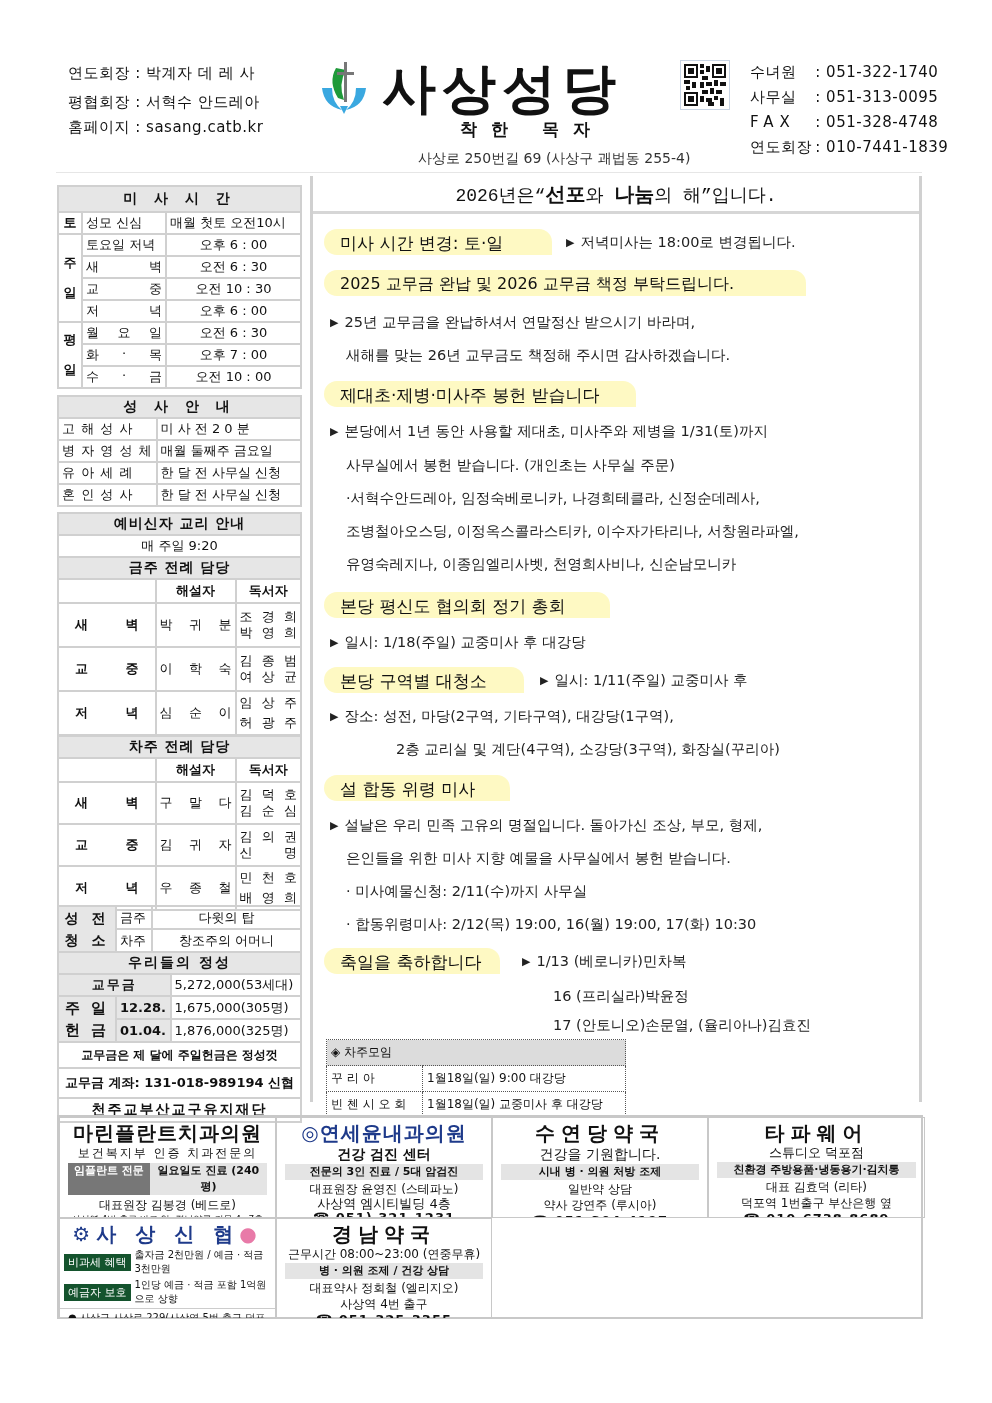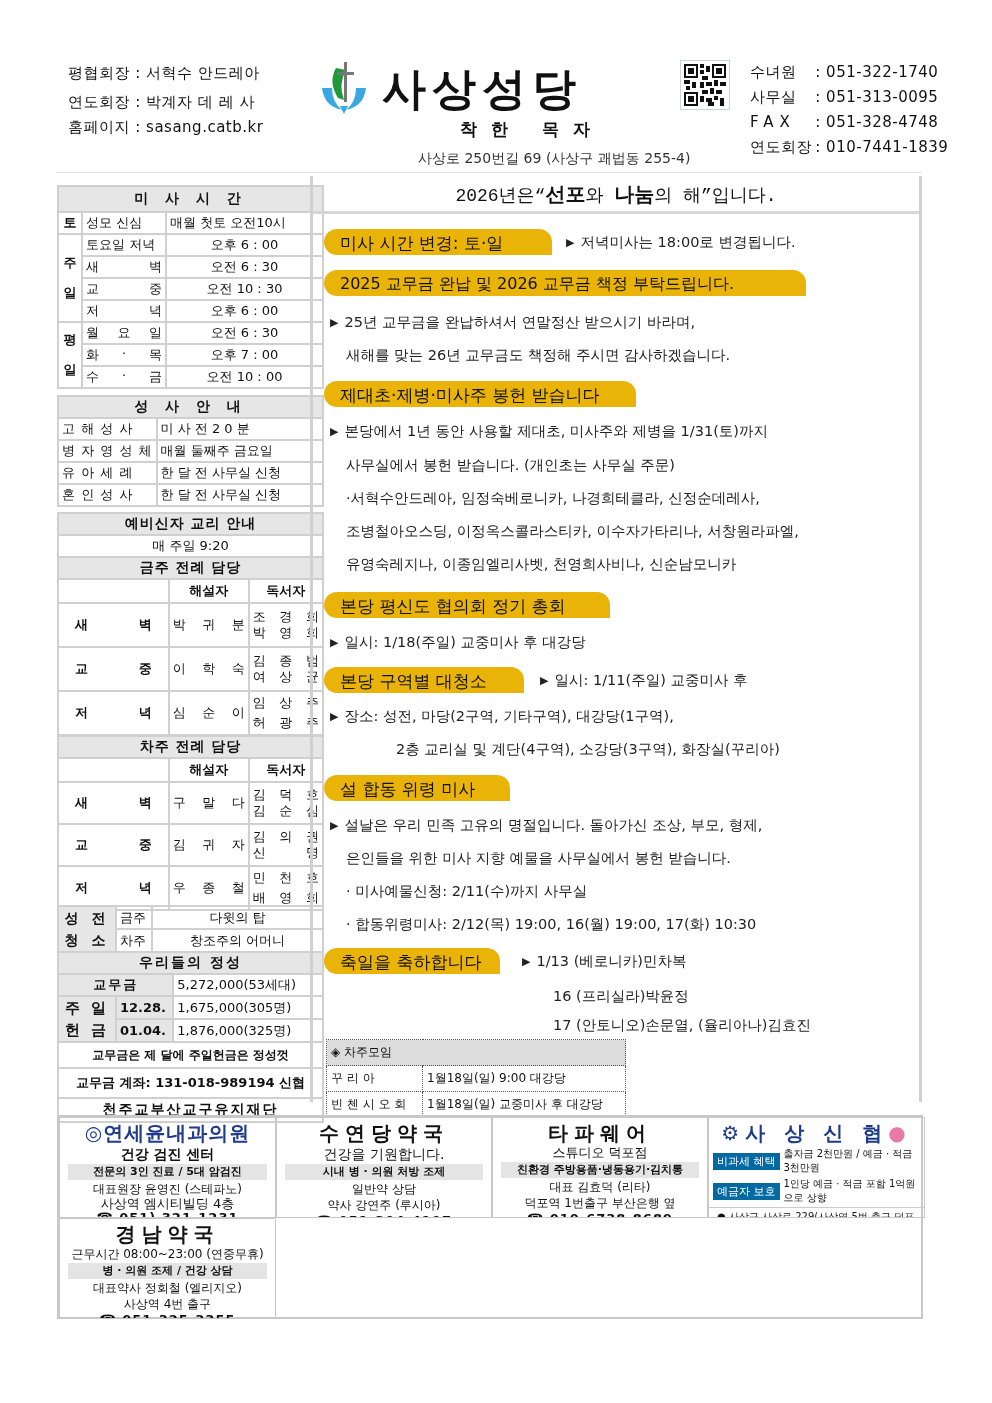--- a/index.html
+++ b/index.html
@@ -4,72 +4,72 @@
 <style>
   * { box-sizing: border-box; margin: 0; padding: 0; }
   body { width: 992px; height: 1403px; background: #ffffff; font-family: "DejaVu Sans", sans-serif; color: #111; position: relative; overflow: hidden; }
   .abs { position: absolute; }
 
   
   .hdr-left { left: 68px; top: 58px; font-size: 15px; line-height: 30px; letter-spacing: 0.5px; }
   .hdr-left .row { height: 29px; white-space: nowrap; }
   .hdr-left .row.last { height: 22px; line-height: 22px; }
   .logo { left: 318px; top: 58px; width: 52px; height: 60px; }
-  .title { left: 382px; top: 50px; font-size: 44px; font-weight: bold; letter-spacing: 6px; line-height: 78px; font-family: "DejaVu Sans", sans-serif; }
+  .title { left: 382px; top: 50px; font-size: 54px; font-weight: bold; letter-spacing: 6px; line-height: 78px; font-family: "DejaVu Sans", sans-serif; }
   .subtitle { left: 460px; top: 118px; font-size: 17px; font-weight: bold; letter-spacing: 14px; }
   .address { left: 370px; top: 150px; font-size: 14px; color: #333; margin-left: 48px; }
   .qr { left: 680px; top: 60px; width: 50px; height: 50px; border: 1px solid #c8d4e4; padding: 3px; background: #fff; }
   .hdr-right { left: 750px; top: 60px; font-size: 15px; line-height: 25px; white-space: nowrap; letter-spacing: 0.5px; }
   .hdr-right .row span.lab { display: inline-block; width: 60px; }
   .hdr-divider { left: 56px; top: 172px; width: 866px; height: 1px; background: #e6e6e6; }
 
   
-  .lt { position: absolute; left: 57px; width: 267px; border-collapse: collapse; font-size: 13px; }
+  .lt { position: absolute; left: 57px; width: 245px; border-collapse: collapse; font-size: 13px; }
   .lt td { border: 2px solid #d0d0d0; padding: 0 3px; height: 22px; white-space: nowrap; }
   .lt .head { background: #e6e6e6; text-align: center; font-weight: bold; font-size: 14px; letter-spacing: 6px; }
   .lt .bold { font-weight: bold; }
   .lt .center { text-align: center; }
   .lt .gray { background: #e6e6e6; }
   .spread { display: flex; justify-content: space-between; }
 
   
   .right-frame { left: 310px; top: 176px; width: 612px; height: 926px; border-right: 3px solid #d0d0d0; border-left: 3px solid #d0d0d0; }
   .theme { left: 313px; top: 176px; width: 606px; height: 36px; text-align: center; font-size: 18px; line-height: 40px; font-family: Liberation Mono, monospace; }
   .theme b { font-size: 20px; }
   .theme-line { left: 313px; top: 211px; width: 606px; height: 3px; background: #d6d6d6; }
-  .pill { position: absolute; background: #eab308; border-radius: 14px 14px 0 14px; height: 26px; line-height: 28px; font-size: 17px; padding: 0 16px; white-space: nowrap; font-weight: normal; }
+  .pill { position: absolute; background: #fef9c3; border-radius: 14px 14px 0 14px; height: 26px; line-height: 28px; font-size: 17px; padding: 0 16px; white-space: nowrap; font-weight: normal; }
   .line { position: absolute; font-size: 14.5px; white-space: nowrap; color: #222; }
   .arrow { font-size: 11px; margin-right: 6px; vertical-align: 1px; }
 
   .meet { left: 326px; top: 1039px; width: 300px; border-collapse: collapse; font-size: 12px; position: absolute; }
   .meet td { border: 1px dotted #555; height: 18px; padding: 4px 4px; white-space: nowrap; }
   .meet .mh { background: #dcdcdc; }
 
   
   .ads { left: 57px; top: 1115px; width: 866px; height: 204px; border: 2px solid #c8c8c8; display: grid; grid-template-columns: 217px 216px 216px 217px; grid-template-rows: 101px 101px; }
   .ad { border: 1px solid #c8c8c8; text-align: center; padding-top: 3px; overflow: hidden; }
   .ad .t1 { font-size: 20px; font-weight: bold; line-height: 24px; letter-spacing: 1px; }
   .ad .t1.wide { letter-spacing: 6px; }
   .ad .t2 { font-size: 12px; line-height: 16px; }
   .ad .t2b { font-size: 14px; font-weight: bold; line-height: 18px; }
   .ad .band { background: #e4e4e4; font-size: 11px; font-weight: bold; line-height: 16px; margin: 1px 8px; }
   .ad .band.dark { display: flex; background: #e4e4e4; margin: 2px 8px; }
   .ad .band.dark span.k { background: #777; color: #fff; padding: 0 6px; }
   .ad .sm { font-size: 13px; line-height: 13px; }
   .ad .tel { font-size: 13px; font-weight: bold; line-height: 16px; letter-spacing: 1px; }
   .ad .blk { display: flex; align-items: center; margin: 2px 4px; font-size: 10px; text-align: left; }
-  .ad .blk .k { background: #0369a1; color: #fff; padding: 1px 4px; font-size: 11px; margin-right: 4px; white-space: nowrap; }
+  .ad .blk .k { background: #14532d; color: #fff; padding: 1px 4px; font-size: 11px; margin-right: 4px; white-space: nowrap; }
   .ad .addr2 { text-align: left; font-size: 10px; padding-left: 8px; line-height: 13px; border-top: 1px solid #ccc; margin-top: 2px; padding-top: 2px; }
 </style>
 </head>
 <body>
 
 <div class="abs hdr-left">
+  <div class="row"><span>연도회장</span> : <span>박계자 데 레 사</span></div>
   <div class="row"><span>평협회장</span> : <span>서혁수 안드레아</span></div>
-  <div class="row"><span>연도회장</span> : <span>박계자 데 레 사</span></div>
   <div class="row last"><span>홈페이지</span> : <span>sasang.catb.kr</span></div>
 </div>
 
 <div class="abs logo">
   <svg width="52" height="60" viewBox="0 0 52 60">
     <path d="M4 30 Q6 48 24 52 Q14 44 14 30 Z" fill="#3aa8e0"></path>
     <path d="M48 30 Q46 48 28 52 Q38 44 38 30 Z" fill="#3aa8e0"></path>
     <path d="M26 56 L22 48 L30 48 Z" fill="#3aa8e0"></path>
     <path d="M18 10 Q10 24 20 40 L26 42 Q20 26 28 12 Z" fill="#1f9a3a"></path>
     <rect x="26" y="4" width="3" height="40" fill="#777"></rect>
@@ -480,20 +480,31 @@
         <td>1월18일(일) 9:00 대강당</td>
       </tr>
   <tr>
         <td>빈 첸 시 오 회</td>
         <td>1월18일(일) 교중미사 후 대강당</td>
       </tr>
 </tbody>
   </table>
 
 <div class="abs ads">
+  <div class="ad">
+    <div class="t1">마린플란트치과의원</div>
+    <div class="t2" style="letter-spacing:2px">보건복지부 인증 치과전문의</div>
+    <div class="band dark">
+        <span class="k">임플란트 전문</span>
+        <span style="flex:1">일요일도 진료 (240평)</span>
+      </div>
+    <div class="t2">대표원장 김봉경 (베드로)</div>
+    <div class="sm" style="font-size:9px">사상역 4번 출구 바로 앞, 경남약국 건물 4~7층</div>
+
+  </div>
   <div class="ad">
     <div class="t1" style="color:#1e3a8a"><span>◎</span><span>연세윤내과의원</span></div>
     <div class="t2b">건강 검진 센터</div>
     <div class="band">전문의 3인 진료 / 5대 암검진</div>
     <div class="t2">대표원장 윤영진 (스테파노)</div>
     <div class="sm">사상역 엠시티빌딩 4층</div>
     <div class="tel">☎ 051) 321-1231</div>
   </div>
   <div class="ad">
     <div class="t1 wide">수연당약국</div>

